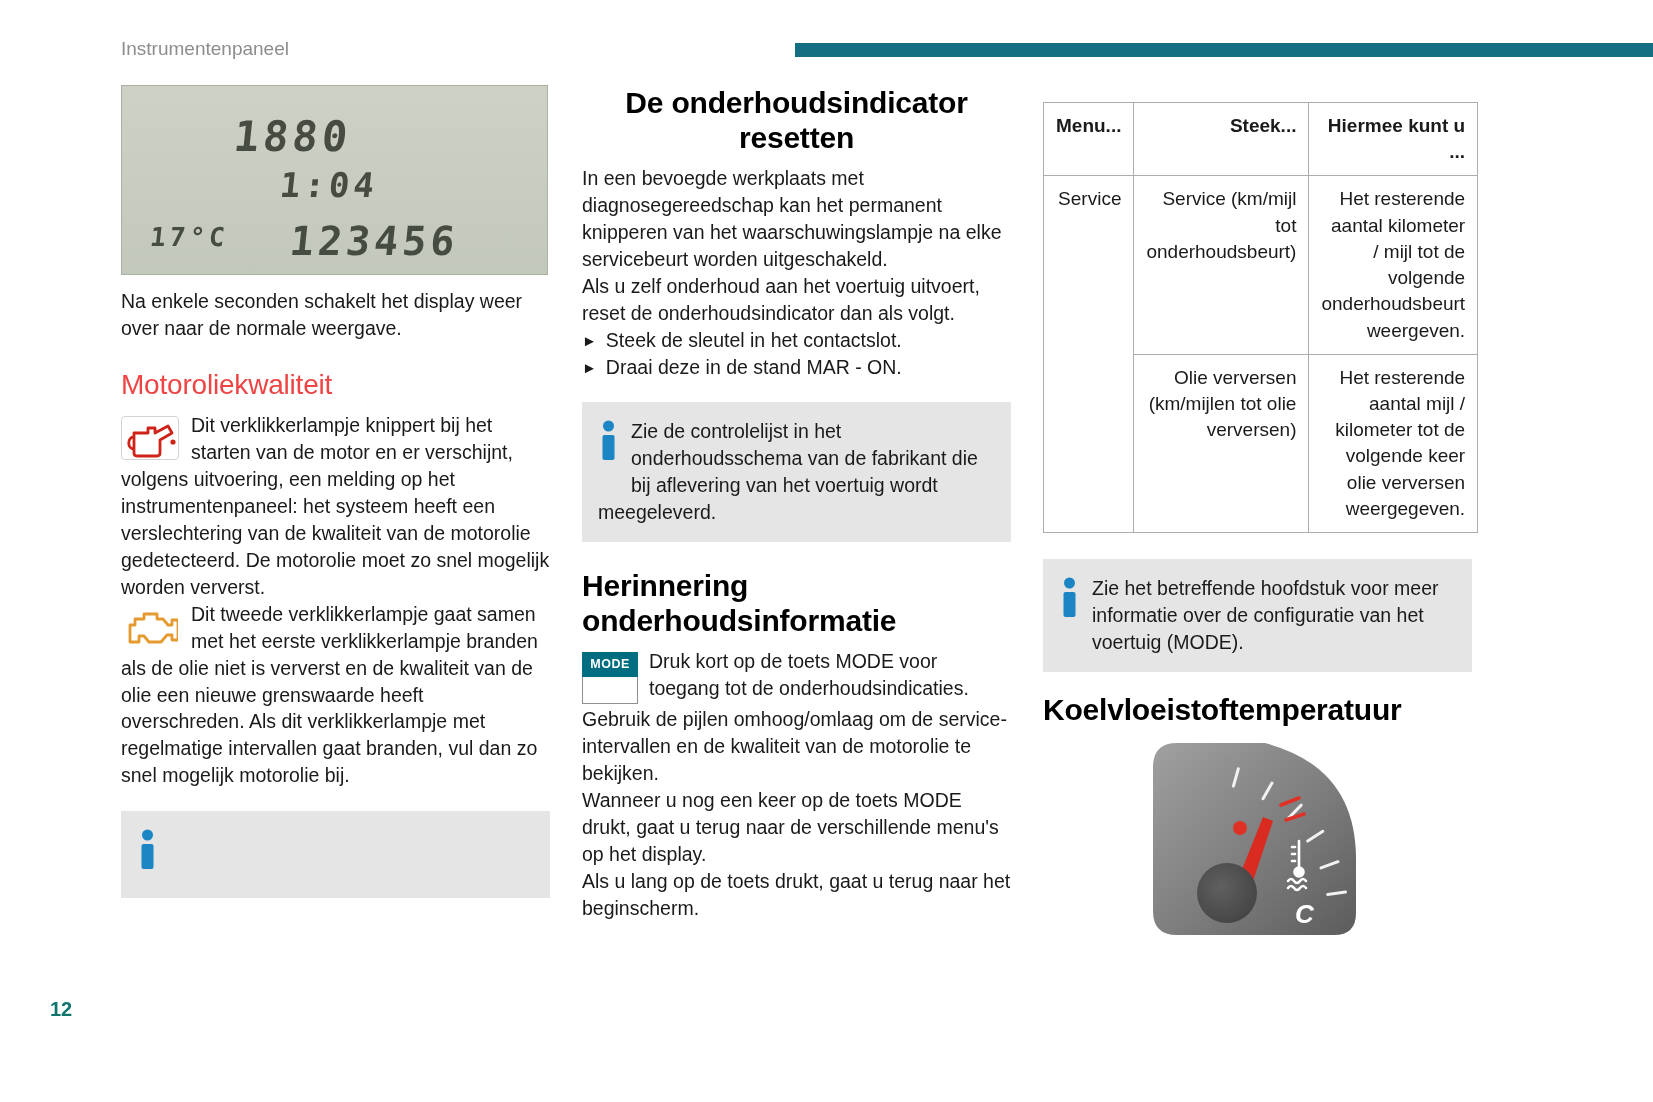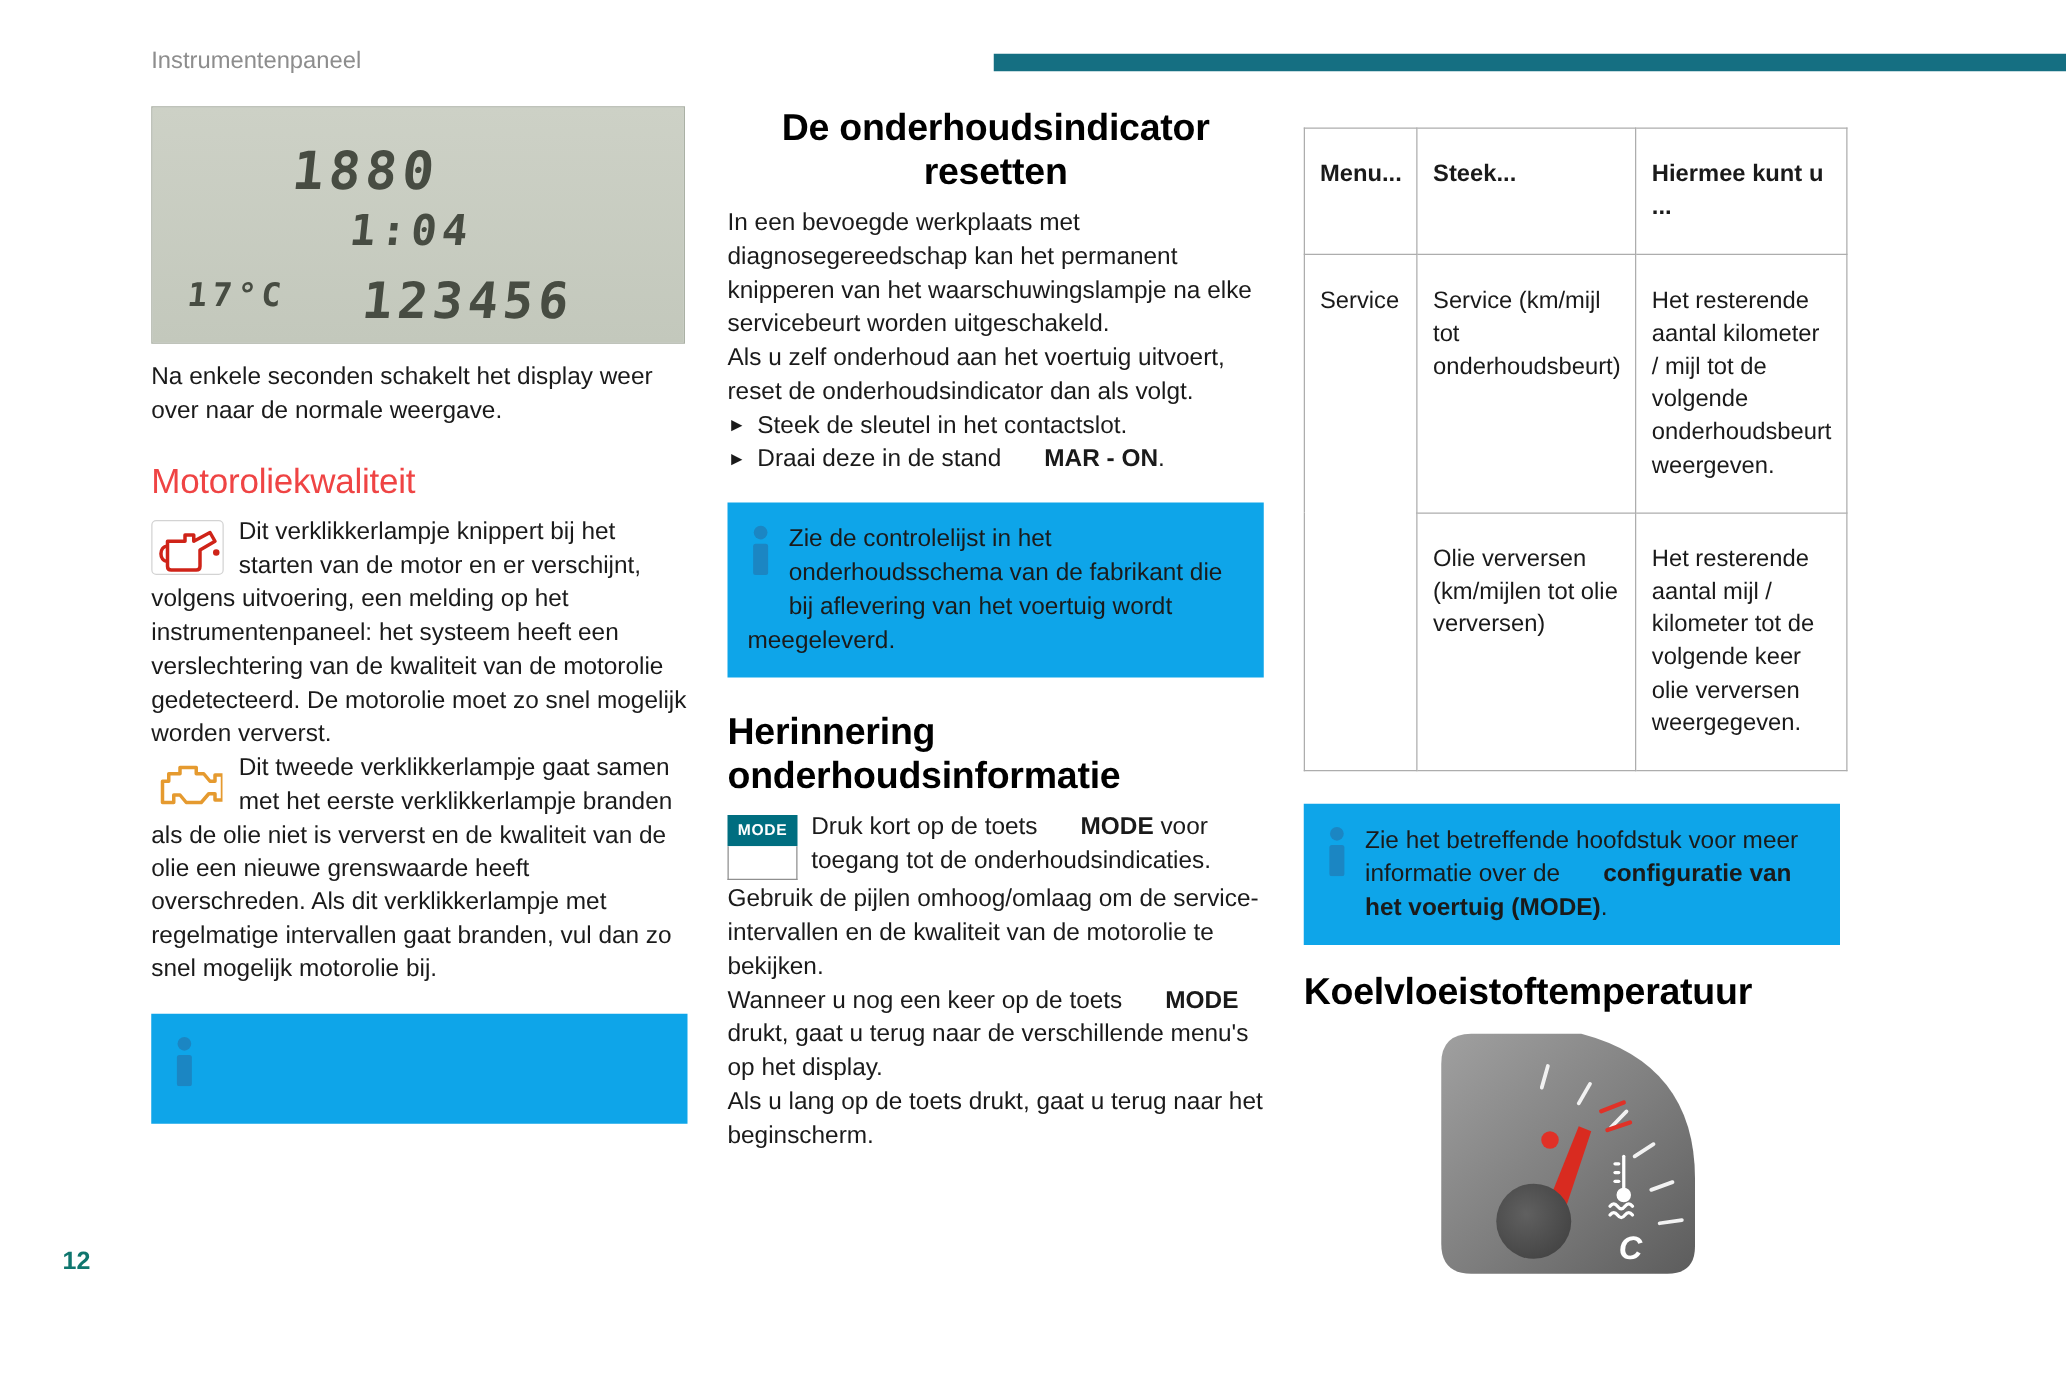--- a/index.html
+++ b/index.html
@@ -30,21 +30,21 @@
     position:absolute; left:121px; top:85px;
     display:flex; gap:32px;
   }
   .col { width:429px; font-size:19.5px; line-height:1.38; }
 
   h1.sec { font-size:30px; font-weight:bold; line-height:1.17; color:#000; margin:26px 0 10px 0; letter-spacing:-0.2px; }
   h1.sec.first { margin-top:0;text-align:center; }
   h2.sec { font-size:28px; font-weight:normal; color:#ef4444; margin:24px 0 8px 0; letter-spacing:-0.2px; }
 
   p { margin:0; }
-  .b { font-weight:bold;margin-left:29px; }
+  .b { font-weight:normal; }
 
   
   .lcd {
     width:427px; height:190px; position:relative;
     background:linear-gradient(180deg,#cdd1c6 0%, #c3c8bc 100%);
     border:1px solid #aab0a4;
     font-family:"DejaVu Sans Mono", monospace;
     color:#474c42; font-weight:bold;
   }
   .lcd span { position:absolute; transform:skewX(-6deg); letter-spacing:4px; }
@@ -57,21 +57,21 @@
   .tell-icon {
     float:left; width:58px; height:44px;
     margin:4px 12px 4px 0;
     display:flex; align-items:center; justify-content:center;
     border:1px solid #d3d3d3; border-radius:4px; background:#fff;
   }
   .tell-icon.noborder { border-color:transparent; }
 
   
   .info-box {
-    background:#0ea5e9;
+    background:#e5e5e5;
     padding:16px 18px 16px 16px;
     margin-top:22px;
   }
   .info-i { float:left; margin:2px 15px 6px 3px; }
 
   
   .bullet { margin:0; }
   .bullet .arrow { font-size:15px; margin-right:9px; position:relative; top:-1px; }
 
   
@@ -83,22 +83,22 @@
   }
   .mode-bottom { height:27px; background:#fff; border:1.5px solid #8f8f8f; border-top:none; }
 
   
   table.svc {
     border-collapse:collapse; width:430px; margin-top:18px;
     font-size:19px; line-height:1.38;
   }
   table.svc th, table.svc td {
     border:1px solid #adadad;
-    text-align:left; vertical-align:top;
-    padding:24px 12px;
+    text-align:right; vertical-align:top;
+    padding:10px 12px;
     overflow-wrap:break-word;
   }
   table.svc th { font-weight:bold; }
 
   .gauge-wrap { margin:14px 0 0 104px; }
 
   .clearfix::after { content:""; display:block; clear:both; }
 </style>
 </head>
 <body>

